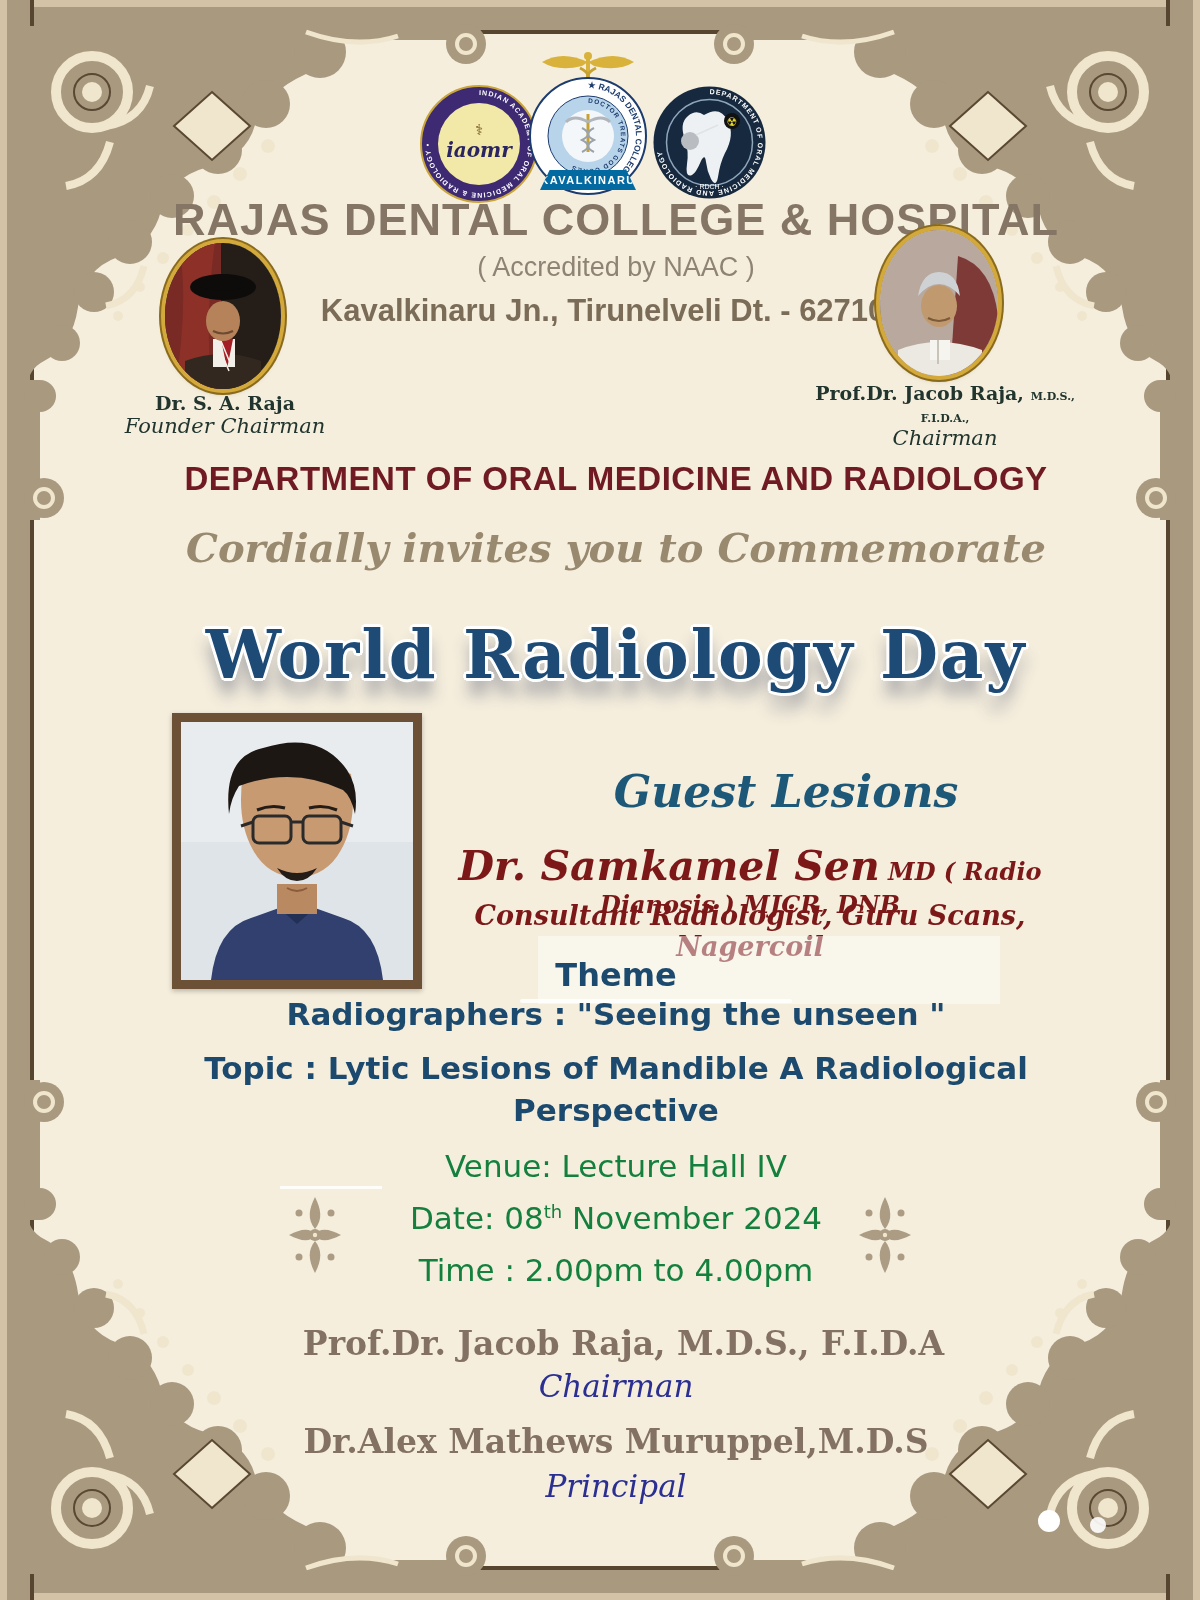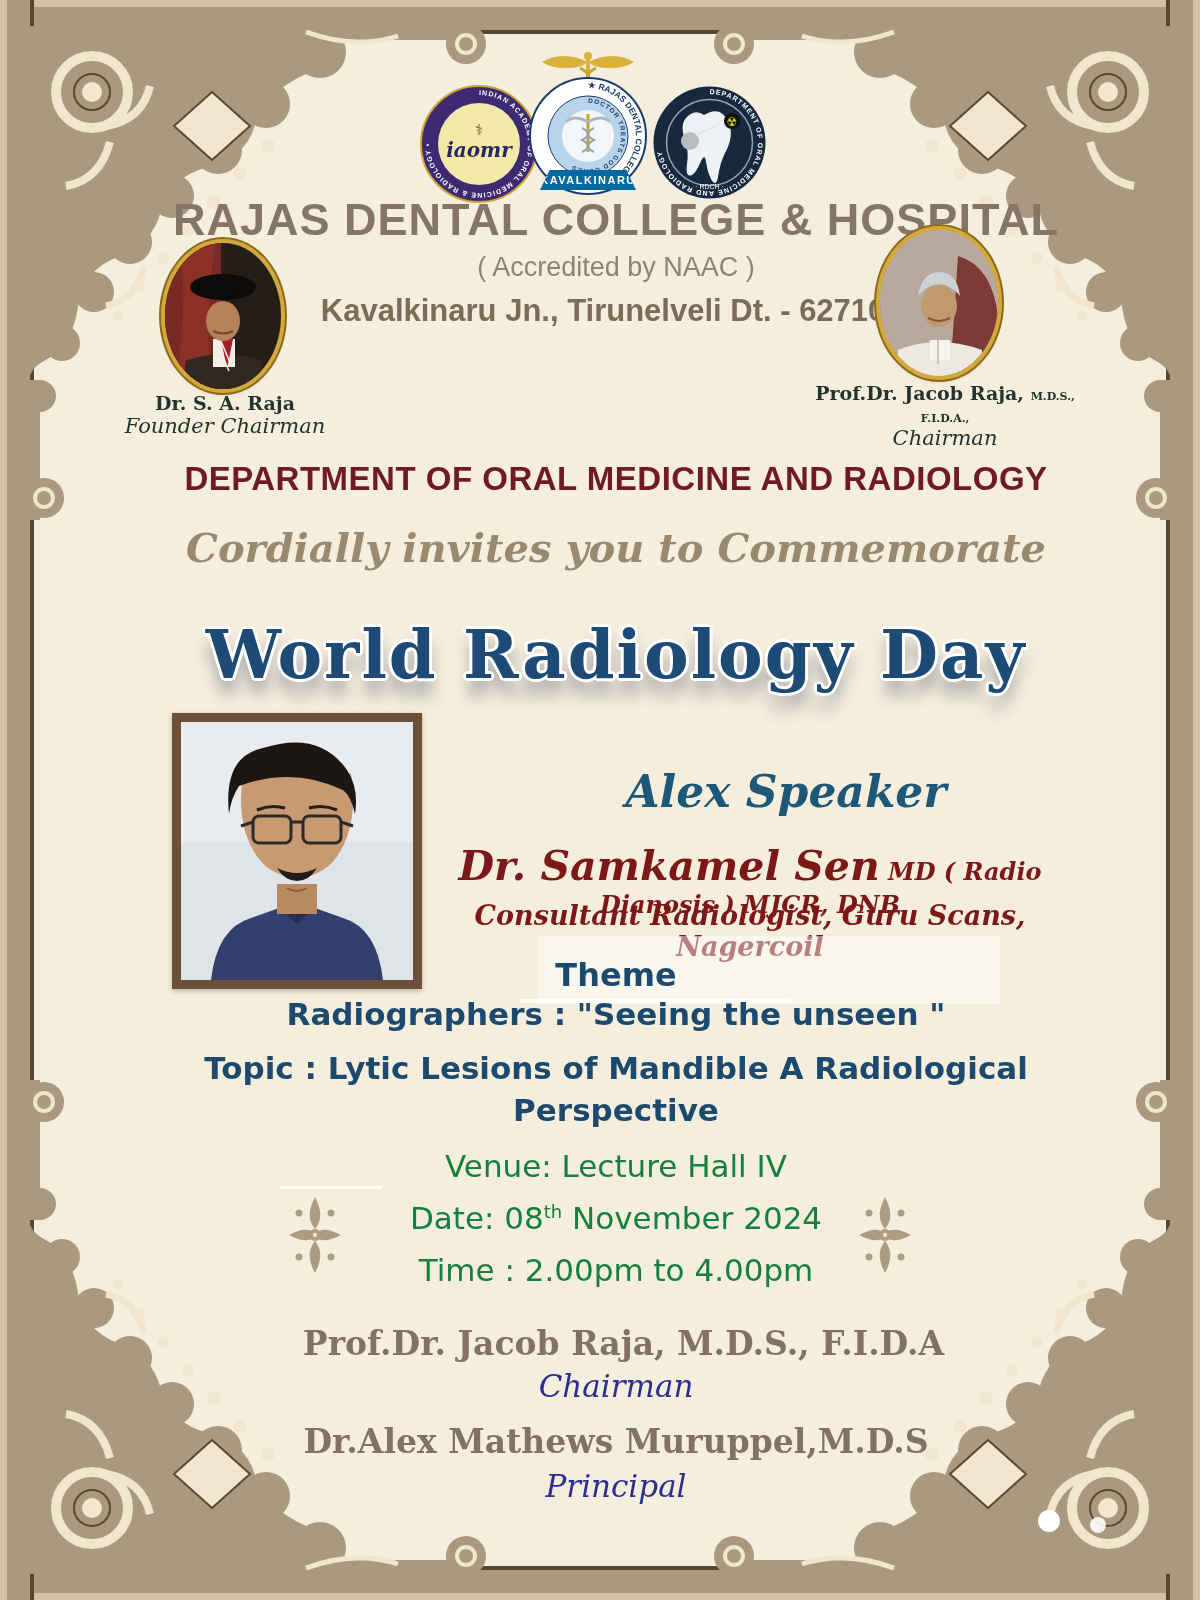--- a/index.html
+++ b/index.html
@@ -291,21 +291,21 @@
       <path d="M48,92 q-6,-58 34,-66 q56,-18 84,22 q12,18 8,44 q-4,-18 -12,-24 q-50,-24 -104,-4 q-8,12 -10,28 Z" fill="#1d1714"></path>
       <rect x="72" y="94" width="38" height="27" rx="6" fill="none" stroke="#2a2a2a" stroke-width="3"></rect>
       <rect x="122" y="94" width="38" height="27" rx="6" fill="none" stroke="#2a2a2a" stroke-width="3"></rect>
       <path d="M110,100 h12 M72,100 l-12,4 M160,100 l12,4" stroke="#2a2a2a" stroke-width="3"></path>
       <path d="M76,88 q14,-6 28,-2 M128,86 q14,-4 28,2" stroke="#241c16" stroke-width="3" fill="none"></path>
       <path d="M96,146 q20,10 40,0 q-8,13 -20,13 q-12,0 -20,-13 Z" fill="#241c16"></path>
       <path d="M106,166 q10,6 20,0" stroke="#8a5c3c" stroke-width="2" fill="none"></path>
     </svg>
   </div>
 
-  <div class="abs ctr guest-heading" style="left:430px;right:90px;">Alex Speaker</div>
+  <div class="abs ctr guest-heading" style="left:430px;right:90px;">Guest Lesions</div>
   <div class="abs speaker-name-line" style="left:430px;width:640px;text-align:center;">
     <span class="name">Dr. Samkamel Sen</span><span class="quals"> MD ( Radio Dianosis ) MJCR, DNB</span>
   </div>
   <div class="abs speaker-desig" style="left:430px;width:640px;text-align:center;">Consultant Radiologist, Guru Scans, Nagercoil</div>
 
   <div class="abs theme-box"></div>
   <div class="abs theme-underline"></div>
   <div class="abs ctr blue theme-label">Theme</div>
   <div class="abs ctr blue theme-line">Radiographers : "Seeing the unseen "</div>
   <div class="abs ctr blue topic-line1">Topic : Lytic Lesions of Mandible A Radiological</div>

